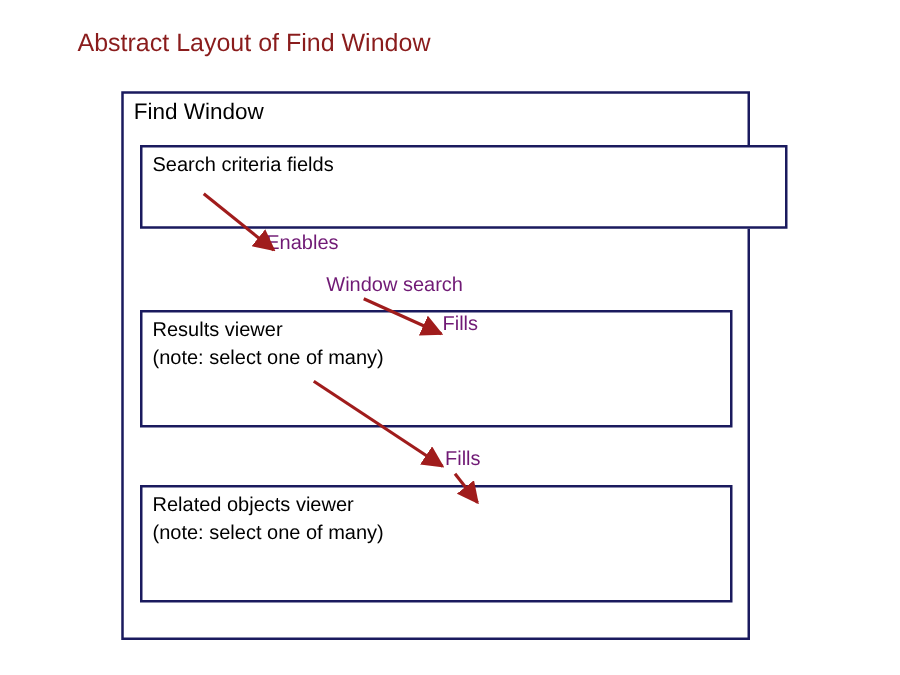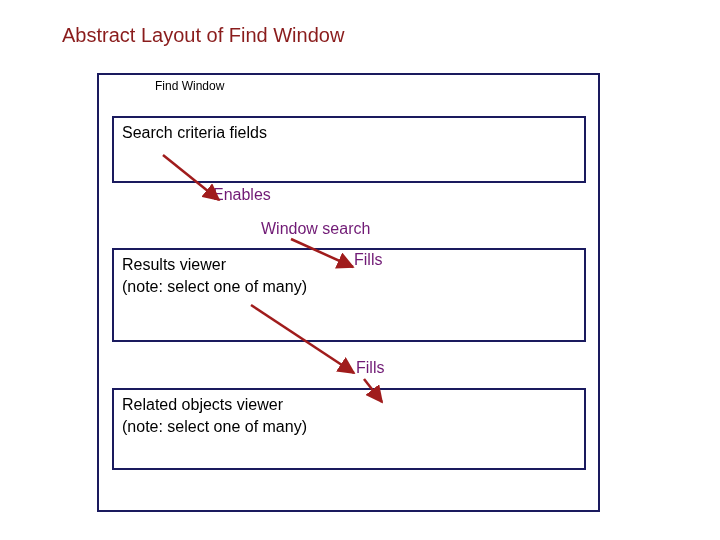--- a/index.html
+++ b/index.html
@@ -24,21 +24,21 @@
     position: absolute;
     background: #fff;
     border: 2px solid #1a1a5e;
     font-family: Verdana, Arial, sans-serif;
   }
   .box-label {
     font-size: 16px;
     padding: 4px 8px;
     line-height: 1.35;
   }
-  .big-label { font-size: 12px; padding: 4px 8px; margin-left: 48px; }
+  .big-label { font-size: 18px; padding: 4px 8px; }
 
   .flow-label {
     position: absolute;
     font-size: 16px;
     font-family: Verdana, Arial, sans-serif;
     color: #701a75;
   }
 
   svg.overlay {
     position: absolute; left: 0; top: 0;
@@ -50,40 +50,40 @@
 <body>
 
 <div class="slide">
 
   <div class="title" style="position:absolute; left:62px; top:24px;">Abstract Layout of Find Window</div>
 
   <div class="box" style="left:97px; top:73px; width:503px; height:439px;">
     <div class="big-label">Find Window</div>
   </div>
 
-  <div class="box" style="left:112px; top:116px; width:474px; height:67px;">
+  <div class="box" style="left:112px; top:116px; width:518px; height:67px;">
     <div class="box-label">Search criteria fields</div>
   </div>
 
   <div class="flow-label" style="left:213px; top:186px;">Enables</div>
 
   <div class="flow-label" style="left:261px; top:220px;">Window search</div>
 
   <div class="box" style="left:112px; top:248px; width:474px; height:94px;">
     <div class="box-label">
       <span>Results viewer</span><br>
       <span>(note: select one of many)</span>
     </div>
   </div>
 
   <div class="flow-label" style="left:354px; top:251px;">Fills</div>
 
   <div class="flow-label" style="left:356px; top:359px;">Fills</div>
 
-  <div class="box" style="left:112px; top:388px; width:474px; height:82px;">
+  <div class="box" style="left:112px; top:388px; width:474px; height:94px;">
     <div class="box-label">
       <span>Related objects viewer</span><br>
       <span>(note: select one of many)</span>
     </div>
   </div>
 
   <svg class="overlay" viewBox="0 0 720 540">
     <defs>
       <marker id="arr" viewBox="0 0 10 10" refX="9" refY="5" markerWidth="7" markerHeight="7" orient="auto-start-reverse">
         <path d="M 0 0 L 10 5 L 0 10 z" fill="#a01c1c"></path>

